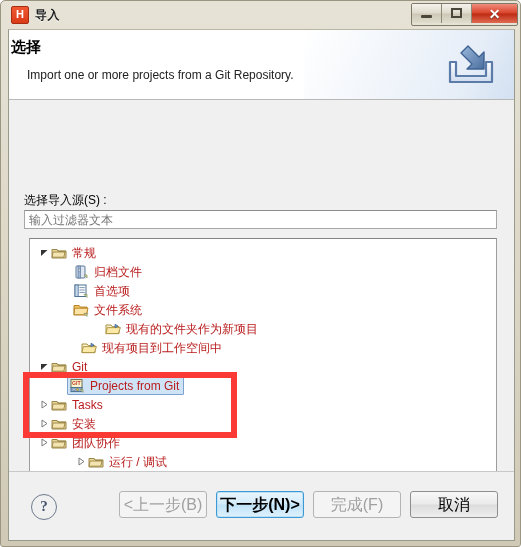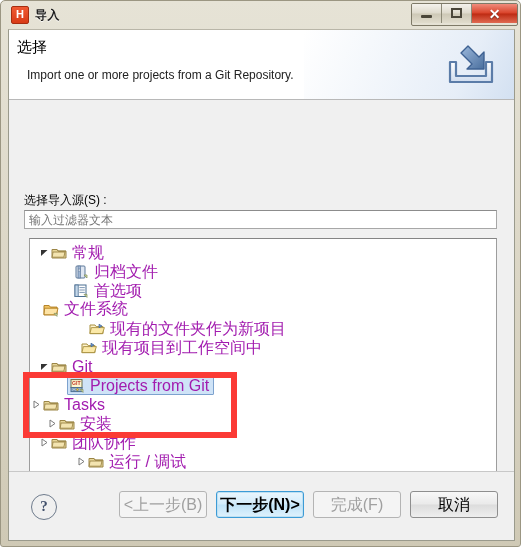--- a/index.html
+++ b/index.html
@@ -108,22 +108,22 @@
     background: #ffffff;
     border-bottom: 1px solid #b8b8b8;
     overflow: hidden;
   }
   .head-sheen {
     position: absolute; right: 0; top: 0;
     width: 210px; height: 69px;
     background: linear-gradient(115deg, rgba(255,255,255,0) 0%, rgba(222,232,245,.75) 75%, rgba(206,221,240,.9) 100%);
   }
   .head-title {
-    position: absolute; left: 8px; top: 8px;
-    font-size: 15px; font-weight: normal; color: #000;
+    position: absolute; left: 2px; top: 8px;
+    font-size: 15px; font-weight: bold; color: #000;
   }
   .head-desc {
     position: absolute; left: 18px; top: 38px;
     font-size: 12px; color: #222;
   }
   .head-icon {
     position: absolute; right: 16px; top: 12px;
     width: 54px; height: 46px;
   }
 
@@ -178,21 +178,21 @@
     flex: 0 0 13px;
   }
 
   .icon {
     flex: 0 0 auto;
     width: 16px; height: 16px;
     margin-right: 5px;
     position: relative;
   }
   .label {
-    font-size: 16px; color: #a21caf;
+    font-size: 12px; color: #b91c1c;
     line-height: 16px;
   }
   .row.selected .label {
     position: relative;
   }
   .sel-wrap {
     display: inline-flex;
     align-items: center;
     background: #cfe3f7;
     border: 1px solid #7da2ce;
@@ -348,30 +348,30 @@
               <div class="icon"><svg width="16" height="16" viewBox="0 0 16 16">
       <rect x="2" y="2" width="11" height="11.5" fill="#ffffff" stroke="#4a6e92" stroke-width="1"></rect>
       <rect x="2" y="2" width="3.2" height="11.5" fill="#c5d8ea" stroke="#4a6e92" stroke-width="0.8"></rect>
       <line x1="6.4" y1="4.6" x2="11.8" y2="4.6" stroke="#6f8bab" stroke-width="0.9"></line>
       <line x1="6.4" y1="7" x2="11.8" y2="7" stroke="#6f8bab" stroke-width="0.9"></line>
       <line x1="6.4" y1="9.4" x2="11.8" y2="9.4" stroke="#6f8bab" stroke-width="0.9"></line>
       <path d="M11 11.4 l3 0 0 3 z" fill="#d7e2b0" stroke="#7d8a55" stroke-width="0.7"></path>
     </svg></div>
               <span class="label">首选项</span>
             </div>
-            <div class="row" style=" font-family: Liberation Mono, monospace;">
+            <div class="row" style="padding-left: 30px;">
               <div class="arrow"></div>
               <div class="icon"><svg width="16" height="16" viewBox="0 0 16 16">
       <path d="M1 3.6 h5.2 l1.2 1.5 H14 V12.8 H1 Z" fill="#f7c96a" stroke="#b07d1e" stroke-width="1"></path>
       <path d="M1.6 6.2 H15 L13.3 12.8 H1 Z" fill="#fde3a5" stroke="#b07d1e" stroke-width="0.9"></path>
       <path d="M11 11.4 l3 0 0 3 z" fill="#d7e2b0" stroke="#7d8a55" stroke-width="0.7"></path>
     </svg></div>
               <span class="label">文件系统</span>
             </div>
-            <div class="row" style="padding-left: 46px;">
+            <div class="row" style="padding-left: 30px; margin-left: 32px;">
               <div class="arrow"></div>
               <div class="icon"><svg width="16" height="16" viewBox="0 0 16 16">
       <path d="M1 4 h5 l1.2 1.6 H14 V12.6 H1 Z" fill="#fdf3cf" stroke="#a8903f" stroke-width="1"></path>
       <path d="M2.4 6.6 H15.4 L13.4 12.6 H0.9 Z" fill="#fbe9a8" stroke="#a8903f" stroke-width="0.9"></path>
       <path d="M10 3.2 l3 1.8 -3 1.8 Z" fill="#6f9ad1" stroke="#3e6192" stroke-width="0.7"></path>
     </svg></div>
               <span class="label">现有的文件夹作为新项目</span>
             </div>
             <div class="row" style="padding-left: 30px; margin-left: 8px;">
               <div class="arrow"></div>
@@ -400,32 +400,32 @@
       <rect x="2" y="1.6" width="11" height="8" fill="#fdf7d0" stroke="#6a6a4a" stroke-width="1"></rect>
       <text x="7.4" y="7.4" font-size="5.2" text-anchor="middle" fill="#c0392b" font-family="Liberation Sans, sans-serif" font-weight="bold">GIT</text>
       <rect x="2" y="9.6" width="11" height="4" fill="#9cb4cf" stroke="#4a6e92" stroke-width="1"></rect>
       <circle cx="5" cy="11.6" r="1" fill="#fff" stroke="#4a6e92" stroke-width="0.6"></circle>
       <circle cx="8.4" cy="11.6" r="1" fill="#f5d04a" stroke="#8a7420" stroke-width="0.6"></circle>
       <path d="M11 11.4 l3 0 0 3 z" fill="#d7e2b0" stroke="#7d8a55" stroke-width="0.7"></path>
     </svg></div>
                 <span class="label">Projects from Git</span>
               </span>
             </div>
-            <div class="row" style="padding-left: 0; text-align: center;">
+            <div class="row" style="padding-left: 8px; text-align: center;">
               <div class="arrow"><svg width="13" height="19" viewBox="0 0 13 19">
       <path d="M4 6 L9 9.5 L4 13 Z" fill="none" stroke="#7b7b7b" stroke-width="1"></path>
     </svg></div>
               <div class="icon"><svg width="16" height="16" viewBox="0 0 16 16">
       <path d="M1 4.5 h5 l1.3 1.6 H15 V13 H1 Z" fill="#e8d79a" stroke="#9b8546" stroke-width="1"></path>
       <path d="M1 4.5 h5 l1.3 1.6 H15" fill="none" stroke="#9b8546" stroke-width="1"></path>
       <path d="M2 7 h12 l-1.2 5.2 H1.2 Z" fill="#f3e4b0" stroke="#9b8546" stroke-width="0.9"></path>
     </svg></div>
               <span class="label">Tasks</span>
             </div>
-            <div class="row" style="padding-left: 16px;">
+            <div class="row" style="padding-left: 8px;">
               <div class="arrow"><svg width="13" height="19" viewBox="0 0 13 19">
       <path d="M4 6 L9 9.5 L4 13 Z" fill="none" stroke="#7b7b7b" stroke-width="1"></path>
     </svg></div>
               <div class="icon"><svg width="16" height="16" viewBox="0 0 16 16">
       <path d="M1 4.5 h5 l1.3 1.6 H15 V13 H1 Z" fill="#e8d79a" stroke="#9b8546" stroke-width="1"></path>
       <path d="M1 4.5 h5 l1.3 1.6 H15" fill="none" stroke="#9b8546" stroke-width="1"></path>
       <path d="M2 7 h12 l-1.2 5.2 H1.2 Z" fill="#f3e4b0" stroke="#9b8546" stroke-width="0.9"></path>
     </svg></div>
               <span class="label">安装</span>
             </div>

